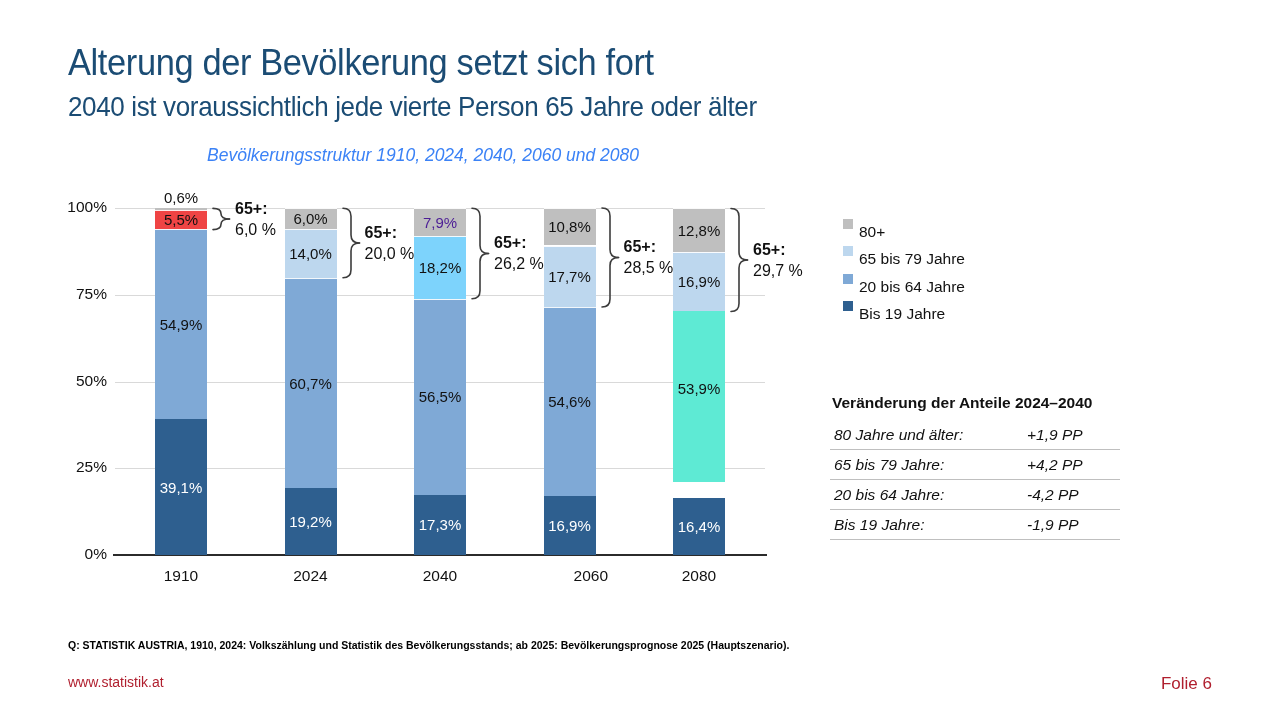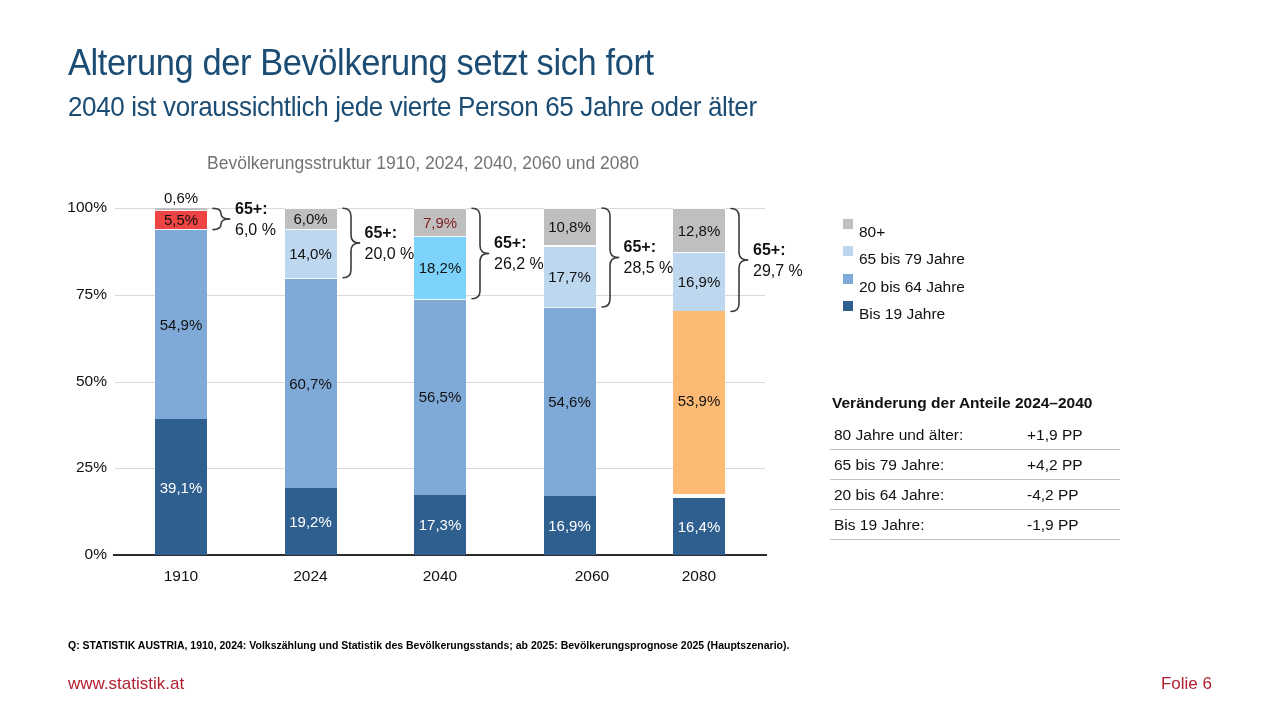--- a/index.html
+++ b/index.html
@@ -4,43 +4,43 @@
 <style>
   html,body{margin:0;padding:0;}
   body{
     width:1280px;height:720px;background:#ffffff;overflow:hidden;position:relative;
     font-family:"Liberation Sans","DejaVu Sans",sans-serif;color:#1a1a1a;
   }
   #slide{position:absolute;inset:0;}
   .hdr{position:absolute;left:68px;top:42px;transform:scaleX(0.93);transform-origin:left top;letter-spacing:-0.4px;}
   .hdr h1{margin:0;font-size:37px;font-weight:400;color:#1b4c74;line-height:1.15;}
   .hdr h2{margin:6px 0 0 0;font-size:28px;font-weight:400;color:#1b4c74;line-height:1.15;}
-  .chart-title{position:absolute;left:207px;top:153px;font-size:17.5px;color:#737373;}
+  .chart-title{position:absolute;left:207px;top:145px;font-size:17.5px;color:#3b82f6;font-style:italic;}
   .gridline{position:absolute;height:1px;background:#d9d9d9;}
   .axisline{position:absolute;height:2px;background:#2b2b2b;}
   .ytick{position:absolute;width:60px;text-align:right;font-size:15.5px;color:#111;}
   .xtick{position:absolute;text-align:center;font-size:15.5px;color:#111;}
   .bar{position:absolute;}
   .seg{position:absolute;left:0;width:100%;display:flex;align-items:center;justify-content:center;font-size:15px;}
   .seg-lite{box-shadow:inset 0 1px 0 rgba(255,255,255,0.9);}
   .tiny-label{position:absolute;text-align:center;font-size:15px;color:#111;}
   .brace{position:absolute;}
   .b65{position:absolute;font-size:16px;line-height:21px;color:#111;white-space:nowrap;}
   .b65 .t{font-weight:700;}
   .legend{position:absolute;left:843px;top:210px;}
   .legend-item{display:flex;align-items:center;height:27.5px;}
   .legend-swatch{width:10px;height:10px;margin-right:6px;flex:none;}
   .legend-label{font-size:15.5px;color:#111;margin-top:16px;}
   .chg-table{position:absolute;left:830px;top:394px;width:290px;}
   .chg-title{font-weight:700;font-size:15.5px;margin:0 0 8px 2px;color:#111;}
-  .chg-row{display:flex;align-items:center;height:29px;border-bottom:1px solid #bfbfbf;font-size:15.5px;color:#111;}
+  .chg-row{display:flex;align-items:center;height:29px;border-bottom:1px solid #bfbfbf;font-size:15.5px;color:#111;font-style:italic;}
   .chg-label{width:193px;flex:none;padding-left:4px;}
   .chg-value{flex:1;}
   .source{position:absolute;left:68px;top:639px;font-size:10.5px;font-weight:700;color:#000;}
-  .footer-left{position:absolute;left:68px;top:674px;font-size:17px;color:#b01f2e;}
+  .footer-left{position:absolute;left:68px;top:674px;font-size:14px;color:#b01f2e;}
   .footer-right{position:absolute;right:68px;top:674px;font-size:17px;color:#b01f2e;text-align:right;}
 </style>
 </head>
 <body>
 
 <div id="slide">
 
   <div class="hdr">
     <h1>Alterung der Bevölkerung setzt sich fort</h1>
     <h2>2040 ist voraussichtlich jede vierte Person 65 Jahre oder älter</h2>
@@ -87,49 +87,49 @@
           <path d="M2 70.4 Q10 70.4 10 62.400000000000006 L10 43.7 Q10 35.7 18.5 35.7" fill="none" stroke="#3c3c3c" stroke-width="1.6" stroke-linecap="round"></path>
         </svg></div>
       <div class="b65" style="left: 364.5px; top: 221.7px;">
         <div class="t">65+:</div>
         <div>20,0 %</div>
       </div>
       <div class="bar" style="left: 414px; top: 208px; width: 52px; height: 347px;">
         <div class="seg" style="bottom: 0px; height: 60.031px; background: rgb(46, 95, 143); color: rgb(255, 255, 255);">17,3%</div>
         <div class="seg seg-lite" style="bottom: 60.031px; height: 196.055px; background: rgb(127, 169, 214); color: rgb(17, 17, 17);">56,5%</div>
         <div class="seg seg-lite" style="bottom: 256.086px; height: 63.154px; background: #7dd3fc; color: rgb(17, 17, 17);">18,2%</div>
-        <div class="seg seg-lite" style="bottom: 319.24px; height: 27.413px; background: rgb(191, 191, 191); color: #7f1d1d;">7,9%</div>
+        <div class="seg seg-lite" style="bottom: 319.24px; height: 27.413px; background: rgb(191, 191, 191); color: #4c1d95;">7,9%</div>
       </div>
       <div class="xtick" style="left: 395px; top: 567px; width: 90px;">2040</div>
       <div class="brace" style="left: 470px; top: 207px; width: 22px; height: 92.567px;"><svg width="22" height="93" viewBox="0 0 22 92.56700000000001">
           <path d="M2 1 Q10 1 10 9 L10 38.283500000000004 Q10 46.283500000000004 18.5 46.283500000000004" fill="none" stroke="#3c3c3c" stroke-width="1.6" stroke-linecap="round"></path>
           <path d="M2 91.56700000000001 Q10 91.56700000000001 10 83.56700000000001 L10 54.283500000000004 Q10 46.283500000000004 18.5 46.283500000000004" fill="none" stroke="#3c3c3c" stroke-width="1.6" stroke-linecap="round"></path>
         </svg></div>
       <div class="b65" style="left: 494px; top: 232.284px;">
         <div class="t">65+:</div>
         <div>26,2 %</div>
       </div>
       <div class="bar" style="left: 543.5px; top: 208px; width: 52px; height: 347px;">
         <div class="seg" style="bottom: 0px; height: 58.643px; background: rgb(46, 95, 143); color: rgb(255, 255, 255);">16,9%</div>
         <div class="seg seg-lite" style="bottom: 58.643px; height: 189.462px; background: rgb(127, 169, 214); color: rgb(17, 17, 17);">54,6%</div>
         <div class="seg seg-lite" style="bottom: 248.105px; height: 61.419px; background: rgb(189, 215, 238); color: rgb(17, 17, 17);">17,7%</div>
         <div class="seg seg-lite" style="bottom: 309.524px; height: 37.476px; background: rgb(191, 191, 191); color: rgb(17, 17, 17);">10,8%</div>
       </div>
-      <div class="xtick" style="left: 547px; top: 567px; width: 90px;">2060</div>
+      <div class="xtick" style="left: 518px; top: 567px; width: 90px; text-align: right;">2060</div>
       <div class="brace" style="left: 599.5px; top: 207px; width: 22px; height: 100.895px;"><svg width="22" height="101" viewBox="0 0 22 100.89500000000001">
           <path d="M2 1 Q10 1 10 9 L10 42.447500000000005 Q10 50.447500000000005 18.5 50.447500000000005" fill="none" stroke="#3c3c3c" stroke-width="1.6" stroke-linecap="round"></path>
           <path d="M2 99.89500000000001 Q10 99.89500000000001 10 91.89500000000001 L10 58.447500000000005 Q10 50.447500000000005 18.5 50.447500000000005" fill="none" stroke="#3c3c3c" stroke-width="1.6" stroke-linecap="round"></path>
         </svg></div>
       <div class="b65" style="left: 623.5px; top: 236.447px;">
         <div class="t">65+:</div>
         <div>28,5 %</div>
       </div>
       <div class="bar" style="left: 673px; top: 208px; width: 52px; height: 347px;">
         <div class="seg" style="bottom: 0px; height: 56.908px; background: rgb(46, 95, 143); color: rgb(255, 255, 255);">16,4%</div>
-        <div class="seg seg-lite" style="bottom: 61px; height: 187.033px; background: #fdba74; color: rgb(17, 17, 17);">53,9%</div>
+        <div class="seg seg-lite" style="bottom: 73px; height: 187.033px; background: #5eead4; color: rgb(17, 17, 17);">53,9%</div>
         <div class="seg seg-lite" style="bottom: 243.941px; height: 58.643px; background: rgb(189, 215, 238); color: rgb(17, 17, 17);">16,9%</div>
         <div class="seg seg-lite" style="bottom: 302.584px; height: 44.416px; background: rgb(191, 191, 191); color: rgb(17, 17, 17);">12,8%</div>
       </div>
       <div class="xtick" style="left: 654px; top: 567px; width: 90px;">2080</div>
       <div class="brace" style="left: 729px; top: 207px; width: 22px; height: 105.059px;"><svg width="22" height="106" viewBox="0 0 22 105.059">
           <path d="M2 1 Q10 1 10 9 L10 44.5295 Q10 52.5295 18.5 52.5295" fill="none" stroke="#3c3c3c" stroke-width="1.6" stroke-linecap="round"></path>
           <path d="M2 104.059 Q10 104.059 10 96.059 L10 60.5295 Q10 52.5295 18.5 52.5295" fill="none" stroke="#3c3c3c" stroke-width="1.6" stroke-linecap="round"></path>
         </svg></div>
       <div class="b65" style="left: 753px; top: 238.529px;">
         <div class="t">65+:</div>

